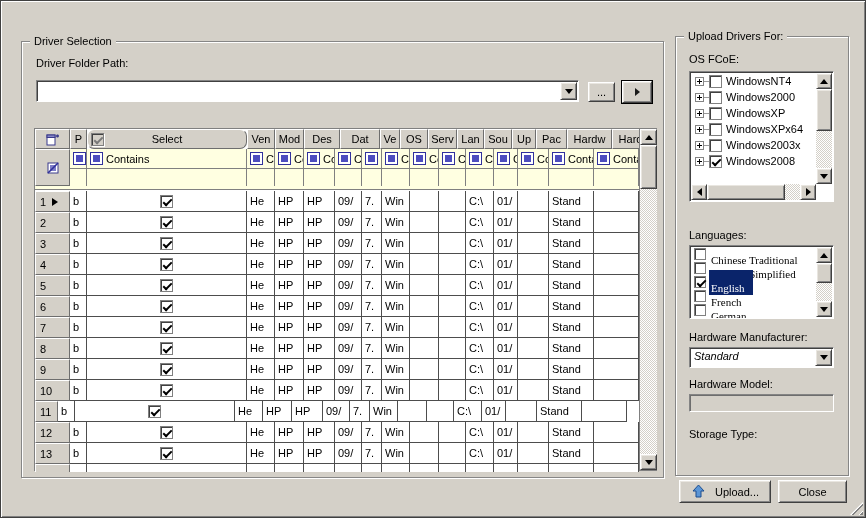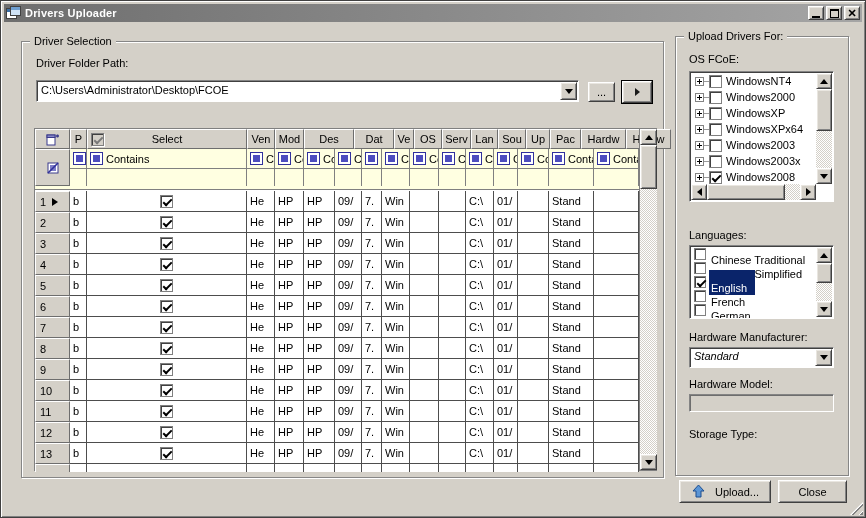--- a/index.html
+++ b/index.html
@@ -78,63 +78,45 @@
   .listbox { position:absolute; background:#fff; border:1px solid; border-color:#848484 #fff #fff #848484;
              box-shadow: inset 1px 1px 0 #404040; overflow:hidden; }
   .tree-row { display:flex; align-items:center; height:16px; padding-left:4px; gap:0; white-space:nowrap; }
   .plusbox { width:9px; height:9px; border:1px solid #848484; background:#fff; position:relative; flex:none; }
   .plusbox::before { content:""; position:absolute; left:1px; top:3px; width:5px; height:1px; background:#000; }
   .plusbox::after  { content:""; position:absolute; left:3px; top:1px; width:1px; height:5px; background:#000; }
   .tree-dash { width:5px; height:1px; background:#9a9a9a; flex:none; }
   .tree-row .cbox { margin-right:4px; }
   .lang-row { display:flex; align-items:center; height:14px; padding-left:3px; white-space:nowrap; }
   .lang-row .cbox { width:12px; height:12px; margin-right:3px; }
-  .lang-label { padding:12px 8px 1px 2px; }
+  .lang-label { padding:12px 8px 1px 2px;font-family:Liberation Serif, serif; }
   .lang-label.selected { background:#0a246a; color:#fff; }
 
   
   .up-arrow { width:15px; height:15px; position:relative; margin-right:9px; }
   .up-arrow svg { display:block; }
 
   #resize-grip { position:absolute; right:2px; bottom:2px; width:13px; height:13px;
                  background: repeating-linear-gradient(135deg, transparent 0 3px, #fff 3px 4px, #848484 4px 6px);
                  clip-path: polygon(100% 0, 100% 100%, 0 100%); }
 </style>
 </head>
 <body>
 
 <div id="stage">
 
-  <div id="titlebar">
-    <div id="app-icon">
-        <div class="w1"></div>
-        <div class="w2"></div>
-      </div>
-    <div class="title">Drivers Uploader</div>
-    <div style="flex:1"></div>
-    <div class="winbtn raised">
-        <div class="glyph-min"></div>
-      </div>
-    <div class="winbtn raised">
-        <div class="glyph-max"></div>
-      </div>
-    <div class="winbtn raised">
-        <div class="glyph-close">✕</div>
-      </div>
-  </div>
 
   <div class="groupbox" style="left:20px; top:40px; width:643px; height:437px;">
     <span class="group-label">Driver Selection</span>
   </div>
 
   <div class="lbl" style="left:35px; top:56px;">Driver Folder Path:</div>
 
   <div class="combo" style="left:35px; top:79px; width:543px;">
     <div class="box"></div>
-    <div class="val">C:\Users\Administrator\Desktop\FCOE</div>
     <div class="drop raised center">
         <div class="tri-down"></div>
       </div>
   </div>
 
   <div class="pushbtn raised" style="left:587px; top:81px; width:27px; height:20px;">
     <span>...</span>
   </div>
   <div class="pushbtn raised defbtn" style="left:621px; top:80px; width:30px; height:22px;">
     <div class="tri-right" style="border-left-color:#1a1a1a;"></div>
@@ -145,31 +127,31 @@
         <div class="hcell" style="width: 35px; height: 20px;">
           <svg width="14" height="13" viewBox="0 0 14 13">
             <rect x="1" y="2" width="8" height="10" fill="#fff" stroke="#3a3a8c"></rect>
             <rect x="1" y="2" width="8" height="2.5" fill="#8888c8" stroke="#3a3a8c"></rect>
             <path d="M10 1 h3 M11.5 -0.5 v3" stroke="#3a3a8c" stroke-width="1.6" transform="translate(0,2)"></path>
           </svg>
         </div>
         <div class="hcell" style="width: 17px;">
           <span>P</span>
         </div>
-        <div class="hcell" style="width: 160px; position: relative;">
+        <div class="hcell" style="width: 160px; position: relative; border-radius: 7px;">
           <span class="cbox gray checked" style="position: absolute; left: 3px; top: 3px;"></span>
           <span>Select</span>
         </div>
         <div class="hcell" style="width: 28px;">
           <span>Ven</span>
         </div>
         <div class="hcell" style="width: 29px;">
           <span>Mod</span>
         </div>
-        <div class="hcell" style="width: 50px;">
+        <div class="hcell" style="width: 36px;">
           <span>Des</span>
         </div>
         <div class="hcell" style="width: 40px;">
           <span>Dat</span>
         </div>
         <div class="hcell" style="width: 20px;">
           <span>Ve</span>
         </div>
         <div class="hcell" style="width: 28px;">
           <span>OS</span>
@@ -807,21 +789,21 @@
           <span></span>
         </div>
         <div class="dcell" style="width: 45px;">
           <span>Stand</span>
         </div>
         <div class="dcell" style="width: 45px;">
           <span></span>
         </div>
       </div>
       <div class="g-row" style="top: 272px; height: 21px;">
-        <div class="selcell" style="width: 35px;">
+        <div class="selcell" style="width: 23px;">
           <span>11</span>
         </div>
         <div class="dcell" style="width: 17px;">
           <span>b</span>
         </div>
         <div class="dcell" style="width: 160px; justify-content: center; padding-left: 0px;">
           <span class="cbox checked"></span>
         </div>
         <div class="dcell" style="width: 28px;">
           <span>He</span>
@@ -1021,26 +1003,20 @@
         <div class="tree-row">
           <span class="plusbox"></span>
           <span class="tree-dash"></span>
           <span class="cbox"></span>
           <span>WindowsXPx64</span>
         </div>
         <div class="tree-row">
           <span class="plusbox"></span>
           <span class="tree-dash"></span>
           <span class="cbox"></span>
-          <span>Windows2003</span>
-        </div>
-        <div class="tree-row">
-          <span class="plusbox"></span>
-          <span class="tree-dash"></span>
-          <span class="cbox"></span>
           <span>Windows2003x</span>
         </div>
         <div class="tree-row">
           <span class="plusbox"></span>
           <span class="tree-dash"></span>
           <span class="cbox checked"></span>
           <span>Windows2008</span>
         </div>
       </div>
 

